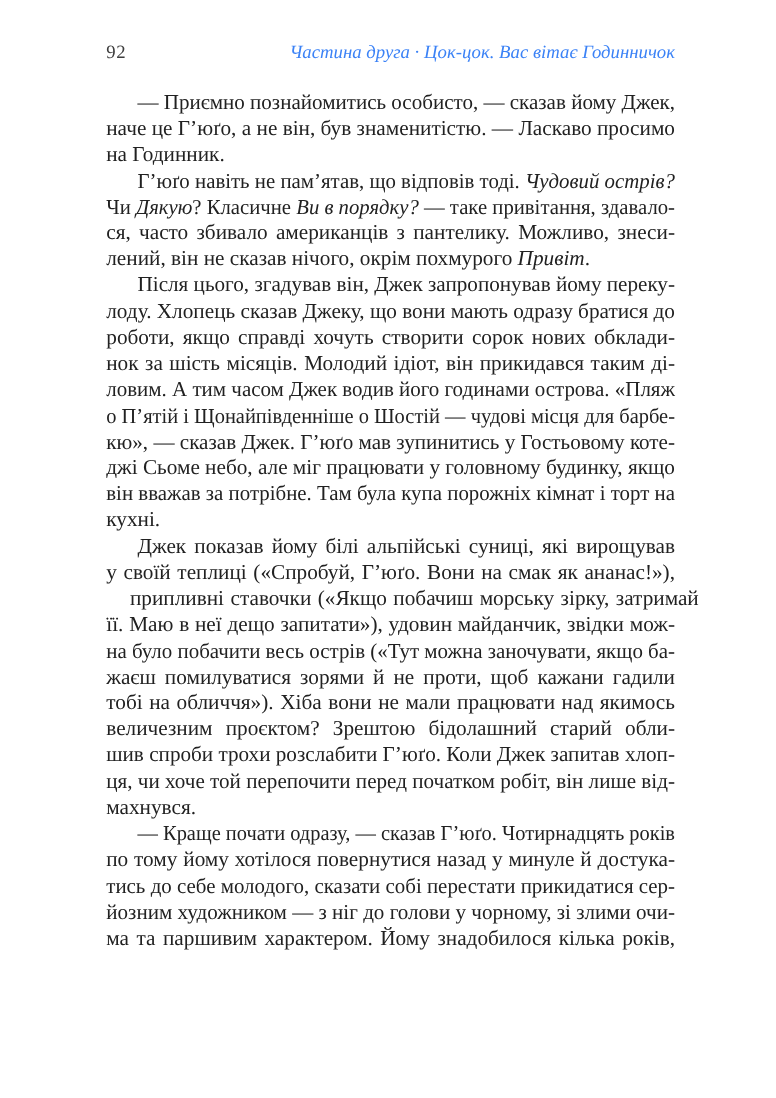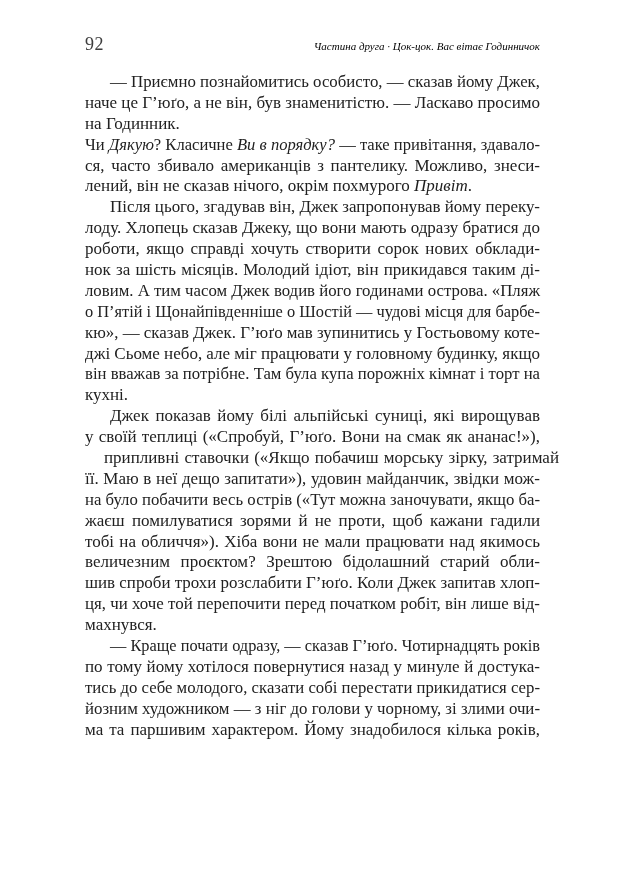--- a/index.html
+++ b/index.html
@@ -15,29 +15,29 @@
   .header {
     position: absolute;
     left: 85px;
     top: 34px;
     width: 455px;
     display: flex;
     justify-content: space-between;
     align-items: baseline;
   }
   .folio {
-    font-size: 18px;
+    font-size: 15px;
     color: #3d3d3d;
     letter-spacing: 0.5px;
     font-style: normal;
   }
   .running-head {
     font-style: italic;
-    font-size: 11px;
-    color: #000000;
+    font-size: 15px;
+    color: #3b82f6;
   }
   .textblock {
     position: absolute;
     left: 85px;
     top: 72px;
     width: 455px;
   }
   .line {
     height: 20.9px;
     line-height: 20.9px;
@@ -57,20 +57,21 @@
 
 <div class="page">
   <div class="header">
     <span class="folio">92</span>
     <span class="running-head">Частина друга · Цок-цок. Вас вітає Годинничок</span>
   </div>
   <div class="textblock">
       <div class="line first"><span class="ln" style="transform: scaleX(0.989643);"><span>— Приємно познайомитись особисто, — сказав йому Джек,</span></span></div>
       <div class="line"><span class="ln" style="word-spacing: 0.0140625px;"><span>наче це Г’юґо, а не він, був знаменитістю. — Ласкаво просимо</span></span></div>
       <div class="line last"><span class="ln"><span>на Годинник.</span></span></div>
+      <div class="line first"><span class="ln" style="transform: scaleX(0.980511);"><span>Г’юґо навіть не пам’ятав, що відповів тоді. </span><span class="it">Чудовий острів?</span></span></div>
       <div class="line"><span class="ln" style="transform: scaleX(0.97512);"><span>Чи </span><span class="it">Дякую</span><span>? Класичне </span><span class="it">Ви в порядку?</span><span> — таке привітання, здавало-</span></span></div>
       <div class="line"><span class="ln" style="word-spacing: 2.35491px;"><span>ся, часто збивало американців з пантелику. Можливо, знеси-</span></span></div>
       <div class="line last"><span class="ln"><span>лений, він не сказав нічого, окрім похмурого </span><span class="it">Привіт</span><span>.</span></span></div>
       <div class="line first"><span class="ln" style="transform: scaleX(0.995046);"><span>Після цього, згадував він, Джек запропонував йому переку-</span></span></div>
       <div class="line"><span class="ln" style="word-spacing: -0.0243056px;"><span>лоду. Хлопець сказав Джеку, що вони мають одразу братися до</span></span></div>
       <div class="line"><span class="ln" style="word-spacing: 2.3125px;"><span>роботи, якщо справді хочуть створити сорок нових обклади-</span></span></div>
       <div class="line"><span class="ln" style="word-spacing: 0.927083px;"><span>нок за шість місяців. Молодий ідіот, він прикидався таким ді-</span></span></div>
       <div class="line"><span class="ln" style="transform: scaleX(0.986751);"><span>ловим. А тим часом Джек водив його годинами острова. «Пляж</span></span></div>
       <div class="line"><span class="ln" style="transform: scaleX(0.962422);"><span>о П’ятій і Щонайпівденніше о Шостій — чудові місця для барбе-</span></span></div>
       <div class="line"><span class="ln" style="transform: scaleX(0.993213);"><span>кю», — сказав Джек. Г’юґо мав зупинитись у Гостьовому коте-</span></span></div>

